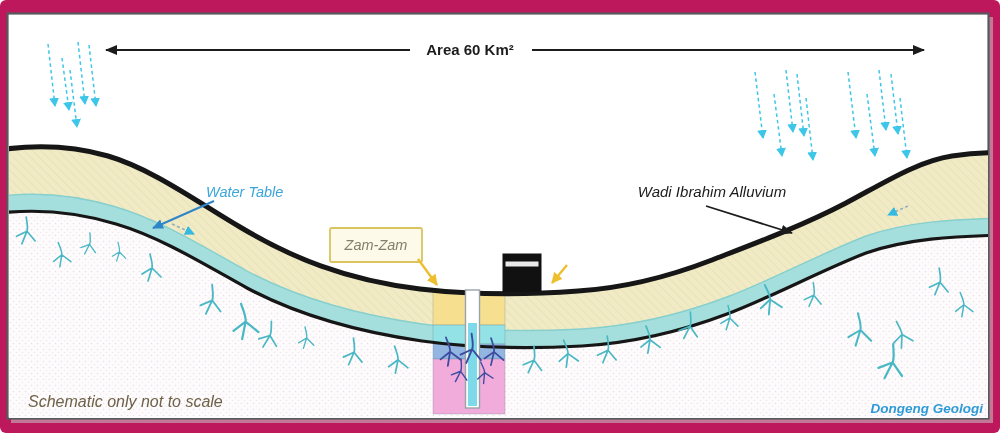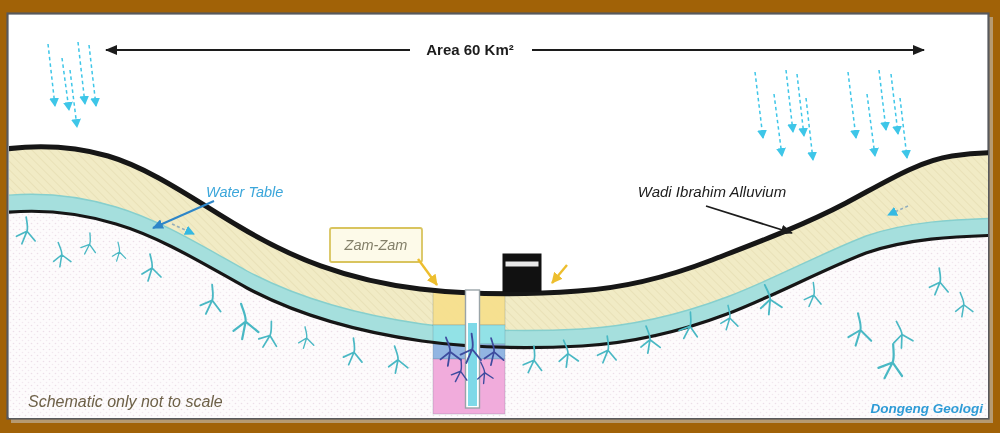--- a/index.html
+++ b/index.html
@@ -1,17 +1,17 @@
 <!DOCTYPE html>
 <html><head>
 <meta charset="utf-8">
 <style>
   html,body{margin:0;padding:0;background:#ffffff;}
-  .stage{position:relative;width:1000px;height:433px;background:#a16207;
-         font-family:"Liberation Sans","DejaVu Sans",sans-serif;}
+  .stage{position:relative;width:1000px;height:433px;background:#be185d;
+         font-family:"Liberation Sans","DejaVu Sans",sans-serif;border-radius:6px;}
   svg text{user-select:none;}
   .t-area{font-size:15px;font-weight:bold;fill:#1c1c1c;}
   .t-water{font-size:14.5px;font-style:italic;fill:#3BA6DA;}
   .t-wadi{font-size:15px;font-style:italic;fill:#1c1c1c;}
   .t-zamzam{font-size:14.5px;font-style:italic;fill:#84806A;}
   .t-note{font-size:16px;font-style:italic;fill:#6E6148;}
   .t-credit{font-size:13.5px;font-style:italic;font-weight:bold;fill:#2E9BD6;}
   .rain-line{stroke-width:1.5;stroke-dasharray:3.5 3;fill:none;}
   .frac{fill:none;stroke-width:1.7;stroke-linecap:round;}
   .ann-line{fill:none;}

